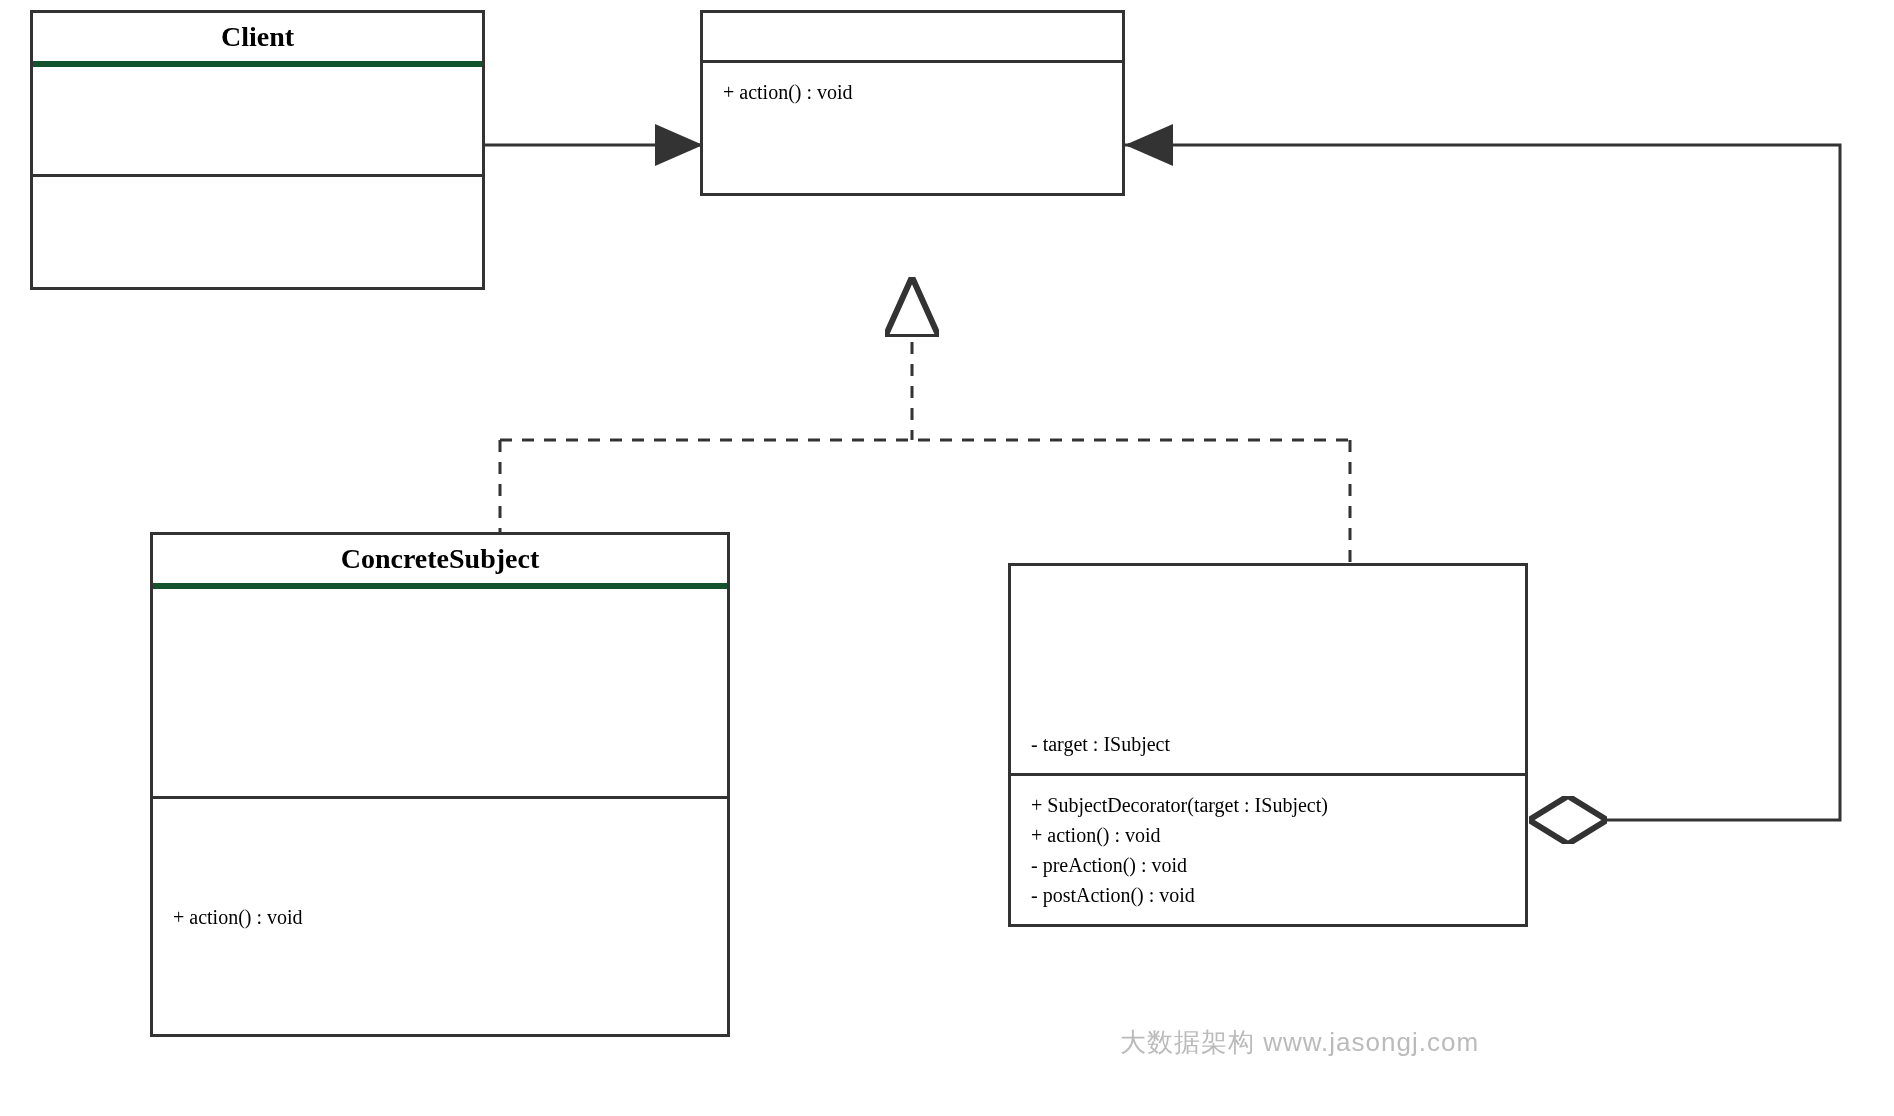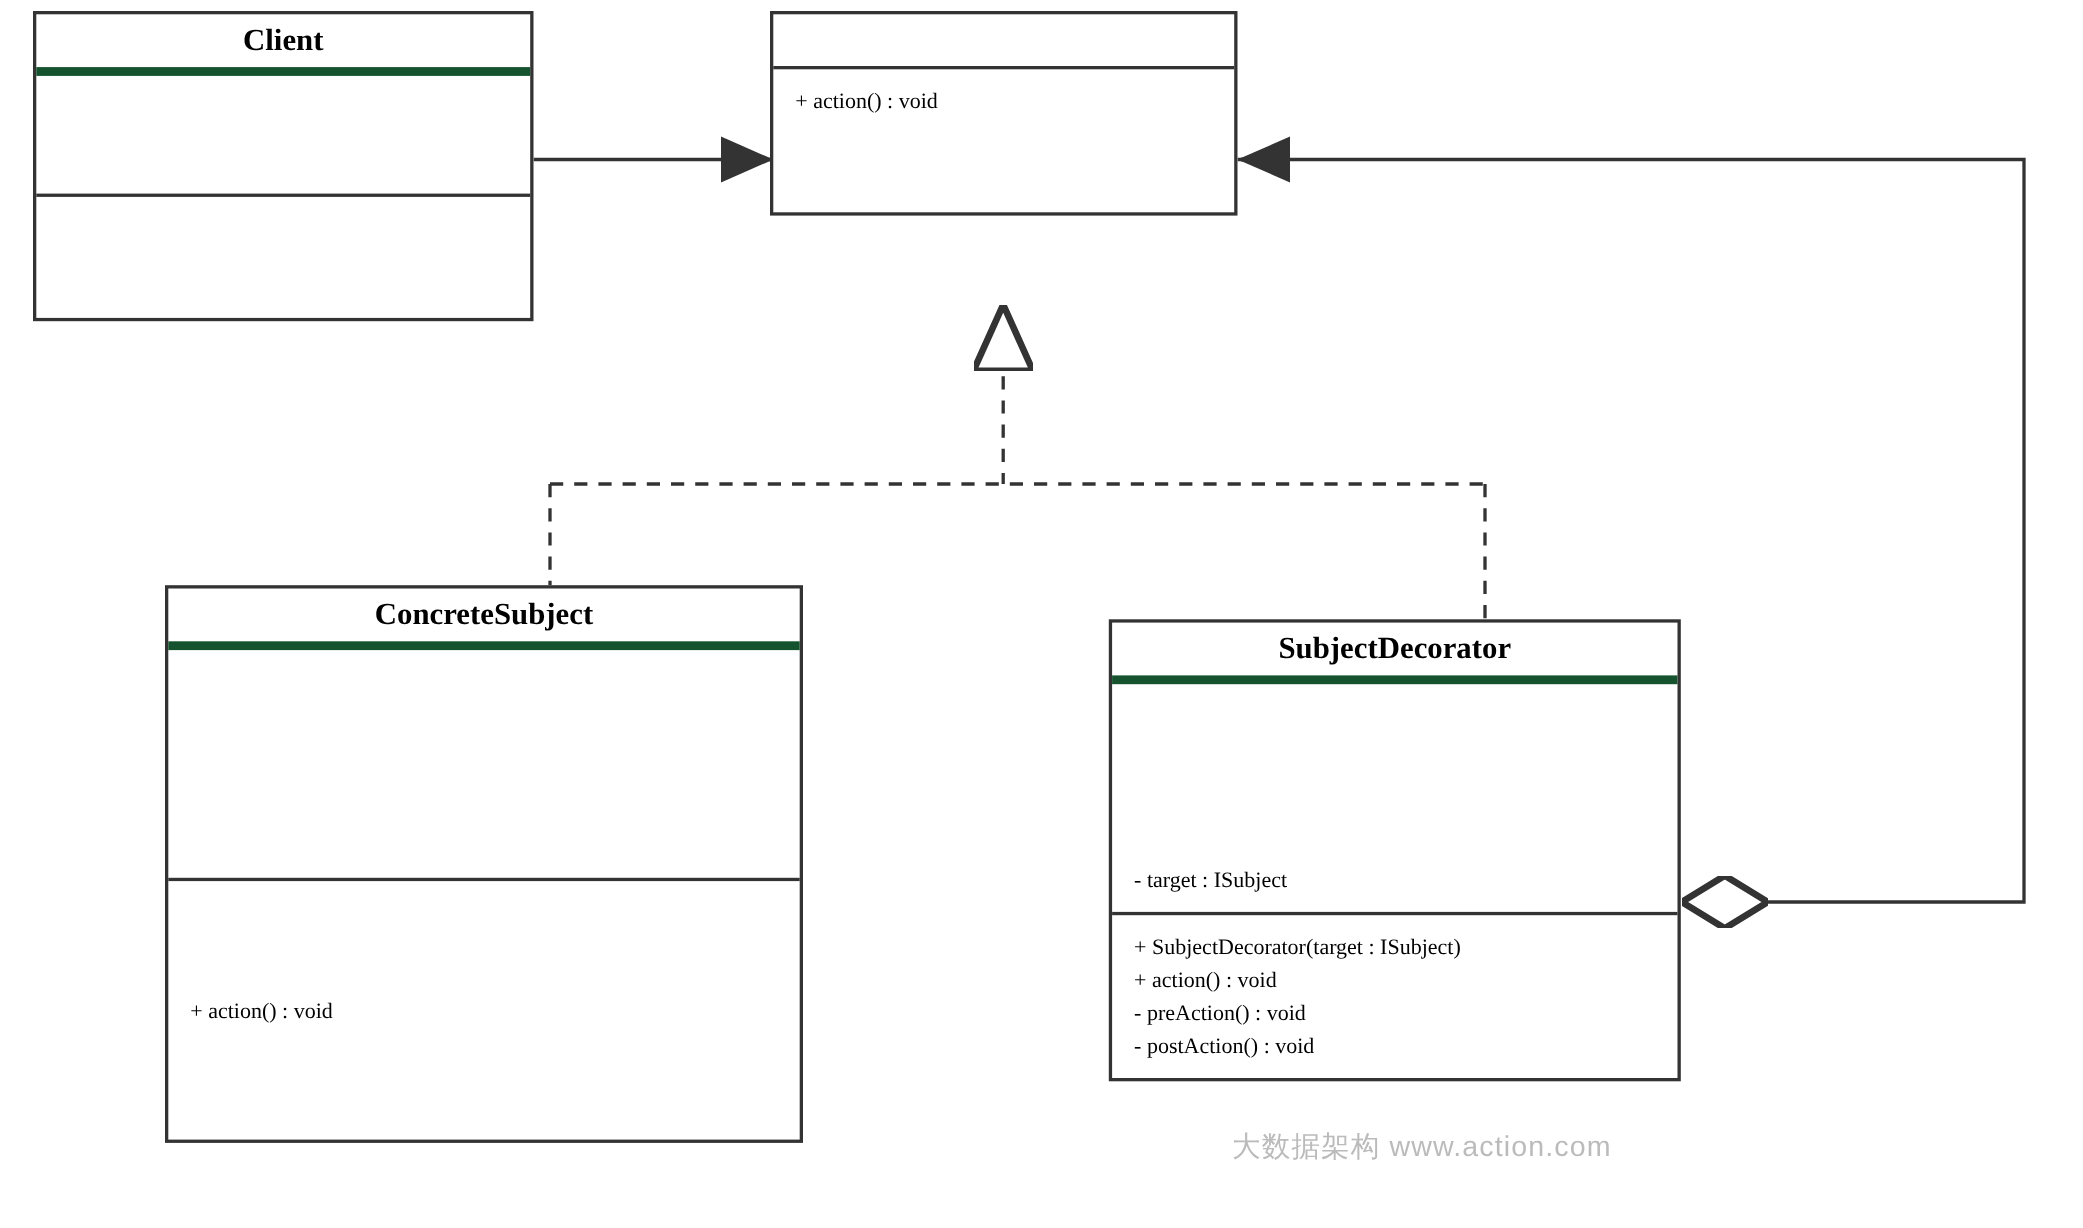--- a/index.html
+++ b/index.html
@@ -13,21 +13,21 @@
     .uml-class {
       position: absolute;
       border: 3px solid #333;
       background: #fff;
     }
     .uml-title {
       text-align: center;
       font-weight: bold;
       font-size: 28px;
       padding: 8px 12px;
-      border-bottom: 8px solid #14532d;
+      border-bottom: 6px solid #14532d;
     }
     .uml-compartment {
       padding: 14px 20px;
       font-size: 20px;
       line-height: 1.5;
     }
     .uml-compartment.bordered {
       border-bottom: 3px solid #333;
     }
     .empty-small { min-height: 50px; }
@@ -99,25 +99,24 @@
 
 <div class="uml-class" style="left:150px; top:532px; width:580px;">
   <div class="uml-title">ConcreteSubject</div>
   <div class="uml-compartment bordered" style="min-height:210px;"></div>
   <div class="uml-compartment" style="min-height:235px; display:flex; align-items:center;">
     <div>+ action() : void</div>
   </div>
 </div>
 
 <div class="uml-class" style="left:1008px; top:563px; width:520px;">
-  <div class="uml-title">SubjectDecorator</div>
   <div class="uml-compartment bordered" style="min-height:210px; display:flex; align-items:flex-end;">
     <div>- target : ISubject</div>
   </div>
   <div class="uml-compartment">
     <div>+ SubjectDecorator(target : ISubject)</div>
     <div>+ action() : void</div>
     <div>- preAction() : void</div>
     <div>- postAction() : void</div>
   </div>
 </div>
 
-<div class="watermark">大数据架构 www.action.com</div>
+<div class="watermark">大数据架构 www.jasongj.com</div>
 
 </body></html>

